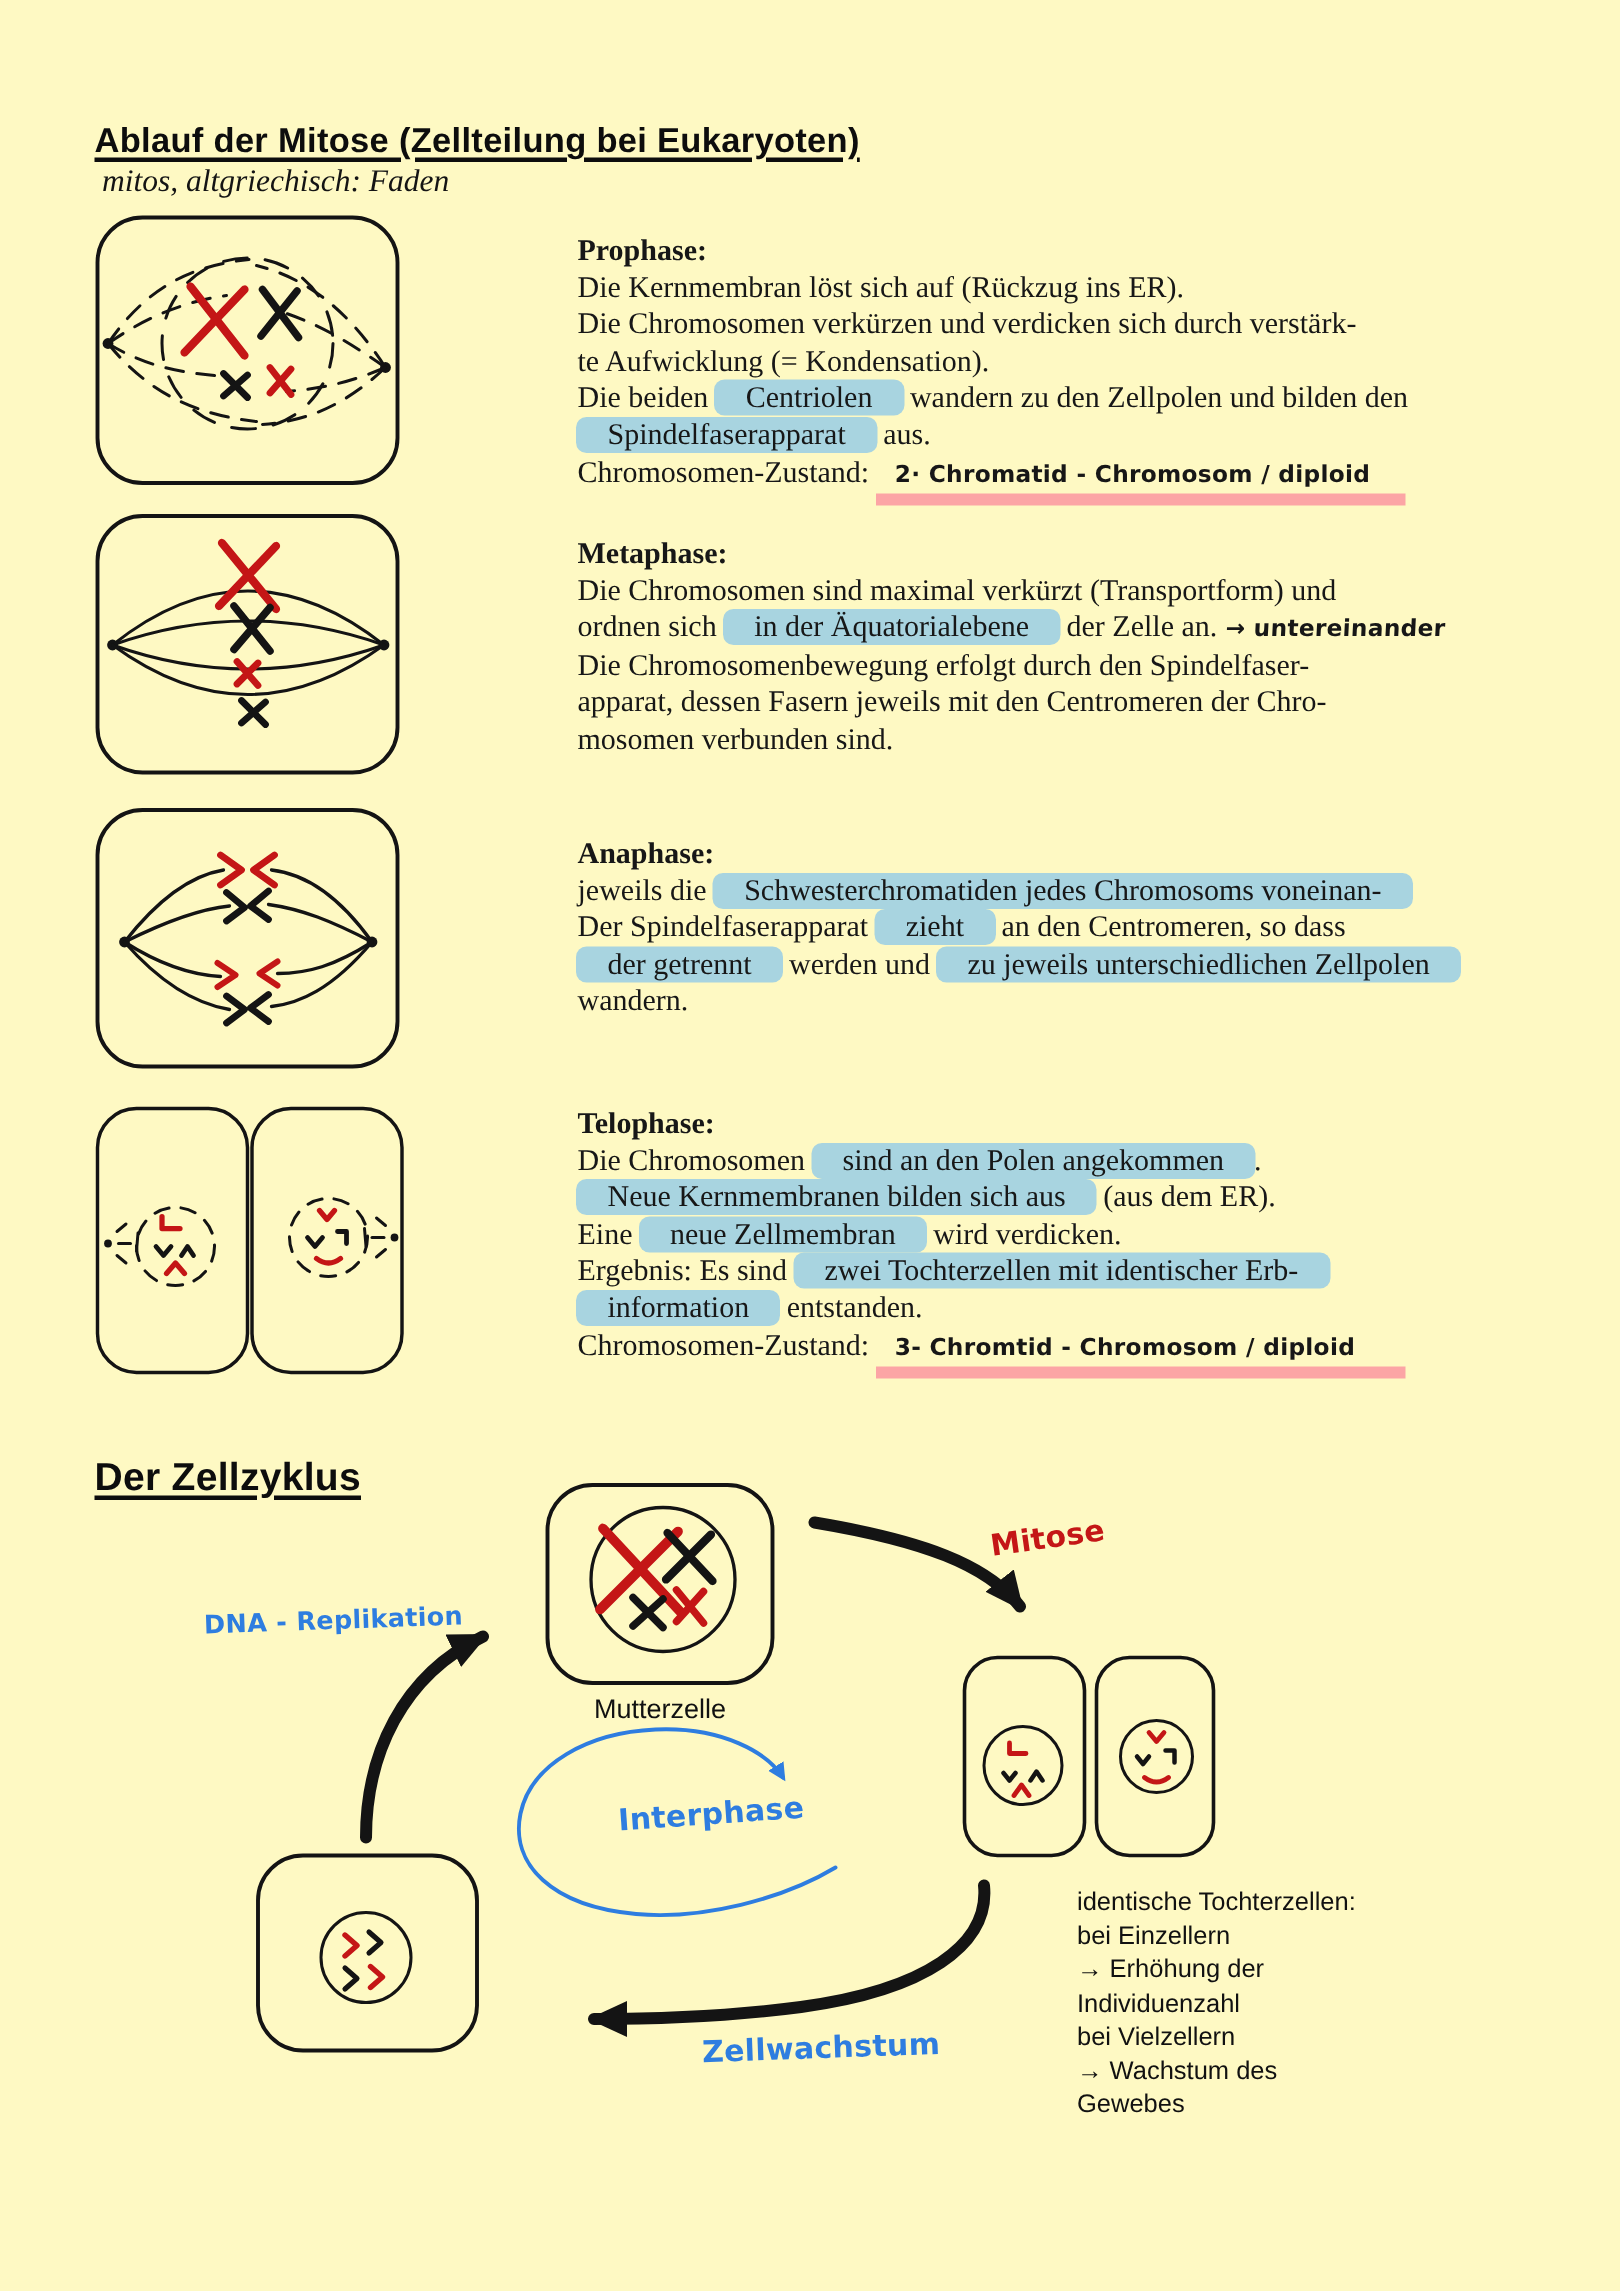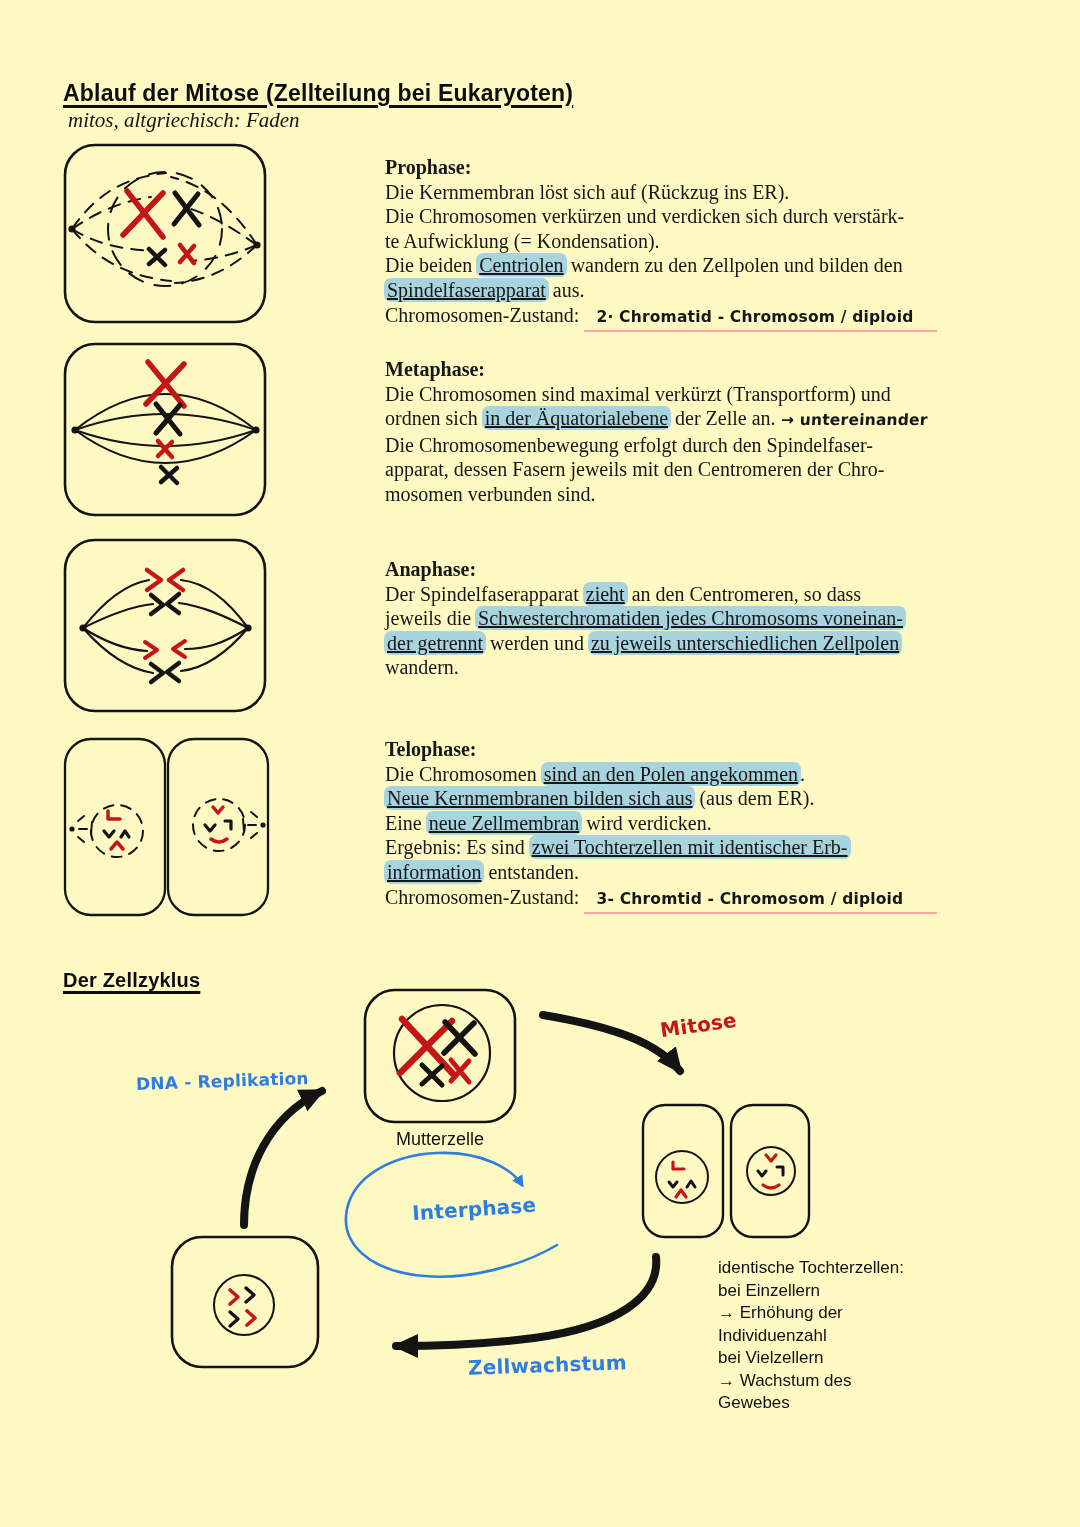--- a/index.html
+++ b/index.html
@@ -10,34 +10,34 @@
     position:relative; width:1080px; height:1527px; background:#fef9c3;
     margin:0 auto; overflow:hidden;
     font-family:"Liberation Serif", serif; color:var(--ink);
   }
   .abs{position:absolute;}
   .doc-title{
     font-family:"Liberation Sans", sans-serif; font-weight:700; font-size:23px;
     color:#0d0d0d; text-decoration:underline; text-decoration-thickness:2.5px;
     text-underline-offset:4px; letter-spacing:.2px; white-space:nowrap;
   }
-  .doc-title.h2{font-size:20px;text-align:right;}
+  .doc-title.h2{font-size:26px;text-align:right;}
   .doc-subtitle{
     font-family:"Liberation Serif", serif; font-style:italic; font-size:21px; white-space:nowrap;
   }
   .phase-text{font-size:20px; line-height:24.6px; width:610px; color:#171717;}
   .phase-heading{font-weight:700;}
   .tline{white-space:nowrap;}
-  .hl{background:var(--highlight); border-radius:7px; padding:1px 3px; margin:0 -1px;text-decoration:underline;}
+  .hl{background:var(--highlight); border-radius:7px; padding:1px 21px; margin:0 -1px;}
   .hand{
     font-family:"DejaVu Sans", sans-serif; font-size:15.5px; font-weight:600;
     letter-spacing:.2px; display:inline-block; transform:skewX(-3deg);
   }
   .line-fill{
-    border-bottom:2px solid #fca5a5; min-width:335px; padding:0 6px 1px 12px;
+    border-bottom:8px solid #fca5a5; min-width:335px; padding:0 6px 1px 12px;
     transform:none;
   }
   .hw{
     font-family:"DejaVu Sans", sans-serif; font-weight:600; white-space:nowrap;
     letter-spacing:.2px; display:inline-block;
   }
   .hw.blue{color:var(--blue);}
   .hw.red{color:var(--red);}
   .tochter{font-family:"Liberation Sans", sans-serif; font-size:17px; line-height:22.5px; color:#111;}
   .tochter .indent{}
@@ -172,22 +172,22 @@
         <path class="s-ink" stroke-width="4.5" d="M116,56 L104,66 L116,75"></path>
         <path class="s-red" stroke-width="4" d="M122,103 L110,111 L122,119"></path>
         <path class="s-ink" stroke-width="4.5" d="M116,125 L104,134 L116,143"></path>
       </g>
     </svg>
   </div>
 
   <div class="abs phase-text" style="left:385px; top:557px;">
     <div class="phase-heading">Anaphase:</div>
     <div>
+        <div class="tline"><span>jeweils die </span><span class="hl">Schwesterchromatiden jedes Chromosoms voneinan-</span></div>
         <div class="tline"><span>Der Spindelfaserapparat </span><span class="hl">zieht</span><span> an den Centromeren, so dass</span></div>
-        <div class="tline"><span>jeweils die </span><span class="hl">Schwesterchromatiden jedes Chromosoms voneinan-</span></div>
         <div class="tline"><span class="hl">der getrennt</span><span> werden und </span><span class="hl">zu jeweils unterschiedlichen Zellpolen</span></div>
         <div class="tline"><span>wandern.</span></div>
       </div>
   </div>
 
   <div class="abs" style="left:63px; top:737px;">
     <svg width="210" height="180" viewBox="0 0 210 180">
       <rect class="s-ink" x="2" y="2" width="100" height="176" rx="26" stroke-width="2.3"></rect>
       <rect class="s-ink" x="105" y="2" width="100" height="176" rx="26" stroke-width="2.3"></rect>
       <circle class="s-ink" cx="54" cy="94" r="26" stroke-width="2" stroke-dasharray="10 8"></circle>

